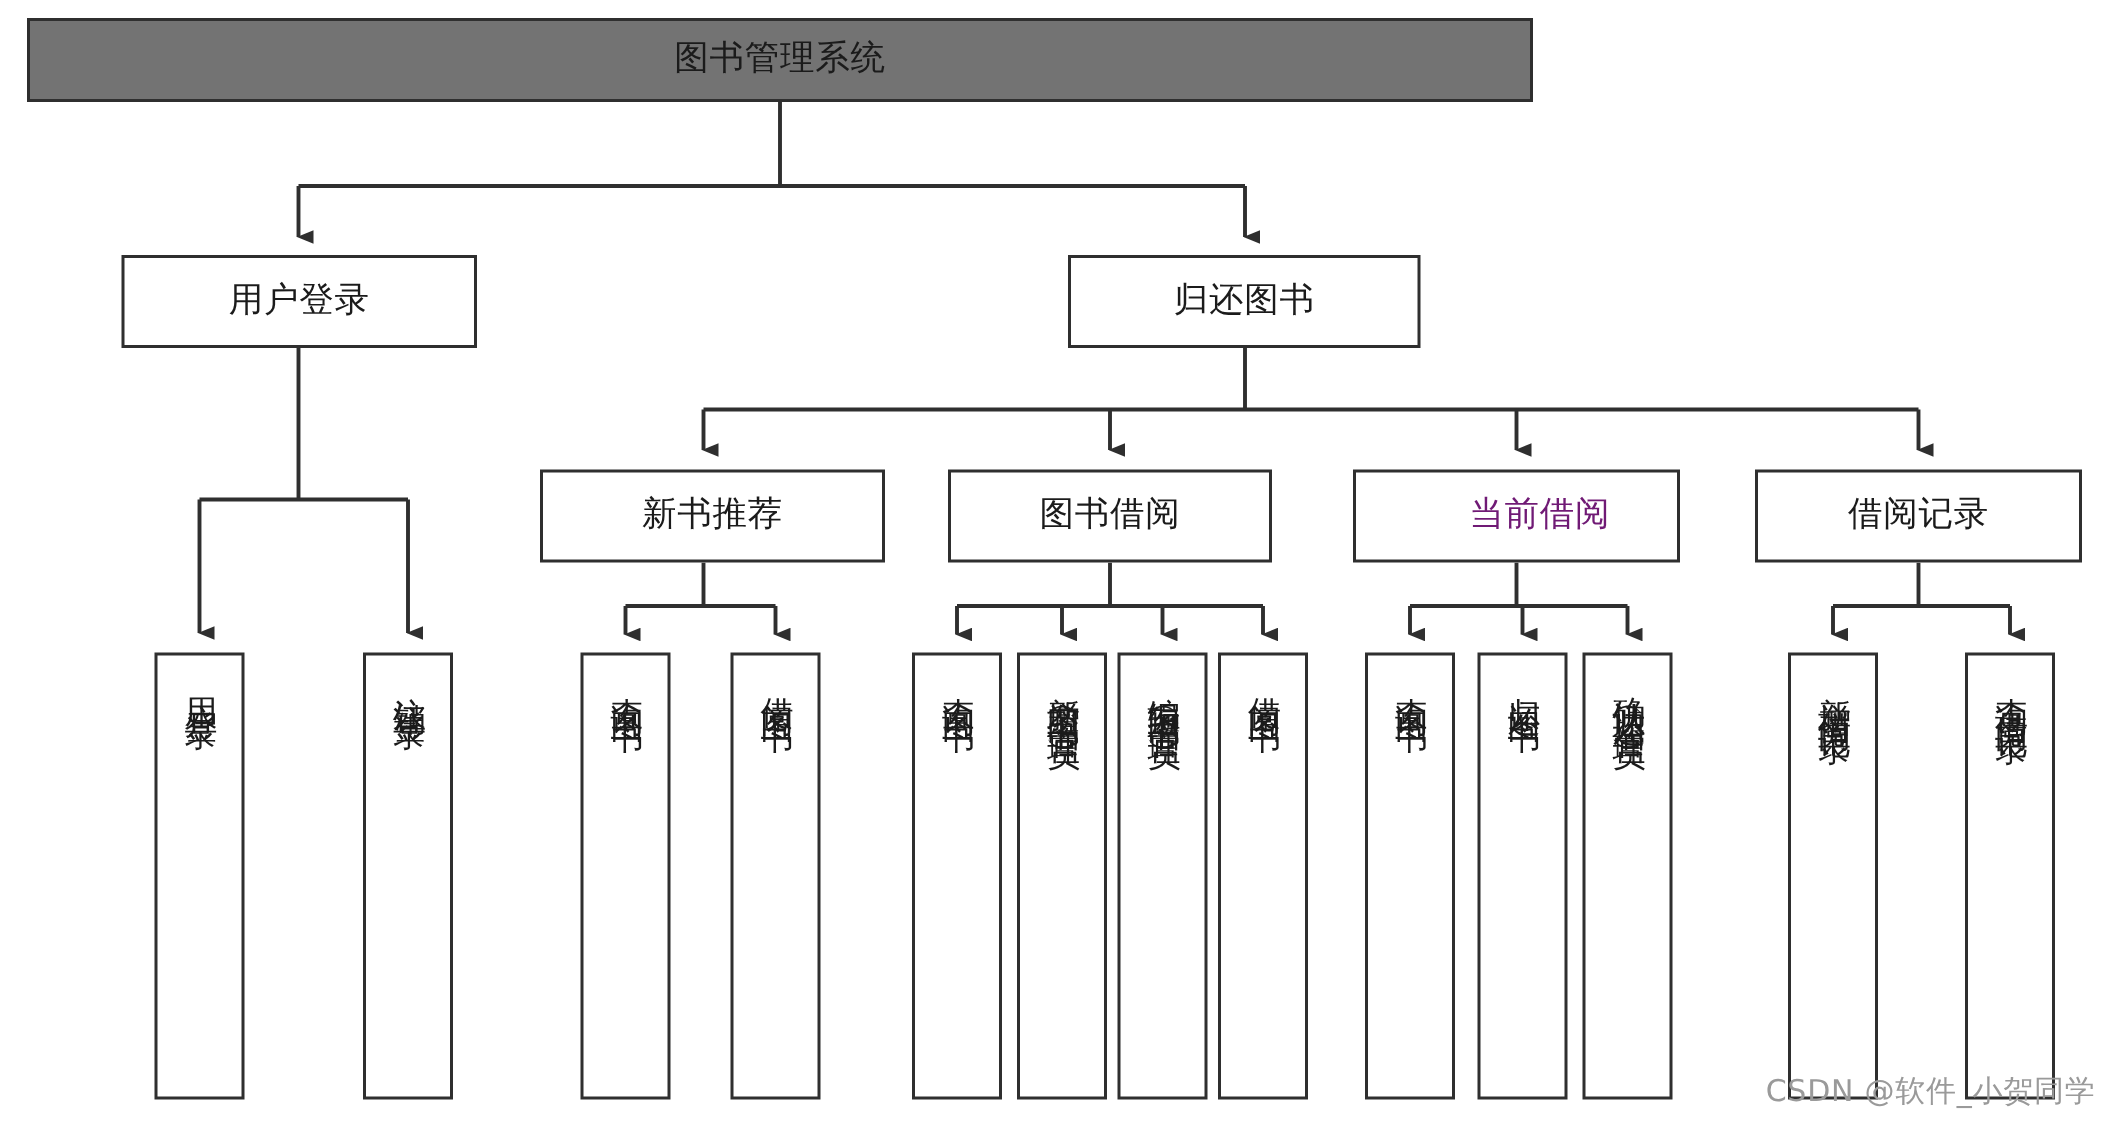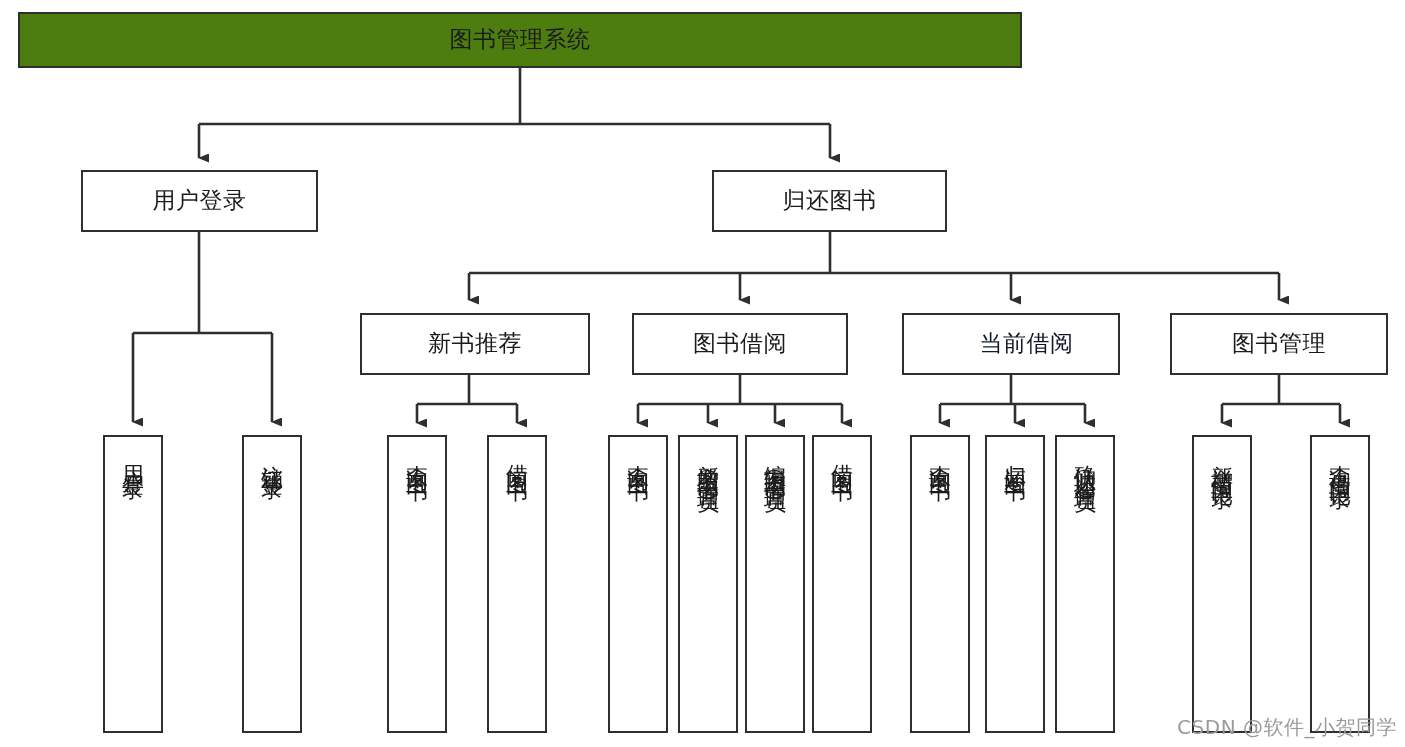--- a/index.html
+++ b/index.html
@@ -136,42 +136,42 @@
     </g>
 
     <g stroke="#2f2f2f" stroke-width="2.6" fill="none">
       <path d="M 1279 375 L 1279 404"></path>
       <path d="M 1222 404 L 1340 404"></path>
       <path d="M 1222 404 L 1222 423" marker-end="url(#arrowhead)"></path>
       <path d="M 1340 404 L 1340 423" marker-end="url(#arrowhead)"></path>
     </g>
   </svg>
 
-  <div class="node-box" id="node-root" style="left: 18px; top: 12px; width: 1004px; height: 56px; border-color: rgb(47, 47, 47); background: #4d7c0f;">
+  <div class="node-box" id="node-root" style="left: 18px; top: 12px; width: 1004px; height: 56px; border-color: rgb(47, 47, 47); background: #737373;">
     <span class="node-label-h" style="color: rgb(27, 27, 27);">图书管理系统</span>
   </div>
 
   <div class="node-box" id="node-l2-0" style="left: 81px; top: 170px; width: 237px; height: 62px; border-color: rgb(47, 47, 47); background: rgb(255, 255, 255);">
     <span class="node-label-h" style="color: rgb(27, 27, 27);">用户登录</span>
   </div>
   <div class="node-box" id="node-l2-1" style="left: 712px; top: 170px; width: 235px; height: 62px; border-color: rgb(47, 47, 47); background: rgb(255, 255, 255);">
     <span class="node-label-h" style="color: rgb(27, 27, 27);">归还图书</span>
   </div>
 
   <div class="node-box" id="node-l3-0" style="left: 360px; top: 313px; width: 230px; height: 62px; border-color: rgb(47, 47, 47); background: rgb(255, 255, 255);">
     <span class="node-label-h" style="color: rgb(27, 27, 27);">新书推荐</span>
   </div>
   <div class="node-box" id="node-l3-1" style="left: 632px; top: 313px; width: 216px; height: 62px; border-color: rgb(47, 47, 47); background: rgb(255, 255, 255);">
     <span class="node-label-h" style="color: rgb(27, 27, 27);">图书借阅</span>
   </div>
   <div class="node-box" id="node-l3-2" style="left: 902px; top: 313px; width: 218px; height: 62px; border-color: rgb(47, 47, 47); background: rgb(255, 255, 255);">
-    <span class="node-label-h" style="color: #0f172a; margin-left: 31px;">当前借阅</span>
+    <span class="node-label-h" style="color: #701a75; margin-left: 31px;">当前借阅</span>
   </div>
   <div class="node-box" id="node-l3-3" style="left: 1170px; top: 313px; width: 218px; height: 62px; border-color: rgb(47, 47, 47); background: rgb(255, 255, 255);">
-    <span class="node-label-h" style="color: rgb(27, 27, 27);">图书管理</span>
+    <span class="node-label-h" style="color: rgb(27, 27, 27);">借阅记录</span>
   </div>
 
   <div class="node-box leaf" id="node-leaf-0" style="left: 103px; top: 435px; width: 60px; height: 298px; border-color: rgb(47, 47, 47); background: rgb(255, 255, 255);">
     <span class="node-label-v" style="color: rgb(27, 27, 27);">用户登录</span>
   </div>
   <div class="node-box leaf" id="node-leaf-1" style="left: 242px; top: 435px; width: 60px; height: 298px; border-color: rgb(47, 47, 47); background: rgb(255, 255, 255);">
     <span class="node-label-v" style="color: rgb(27, 27, 27);">注销登录</span>
   </div>
   <div class="node-box leaf" id="node-leaf-2" style="left: 387px; top: 435px; width: 60px; height: 298px; border-color: rgb(47, 47, 47); background: rgb(255, 255, 255);">
     <span class="node-label-v" style="color: rgb(27, 27, 27);">查询图书</span>

